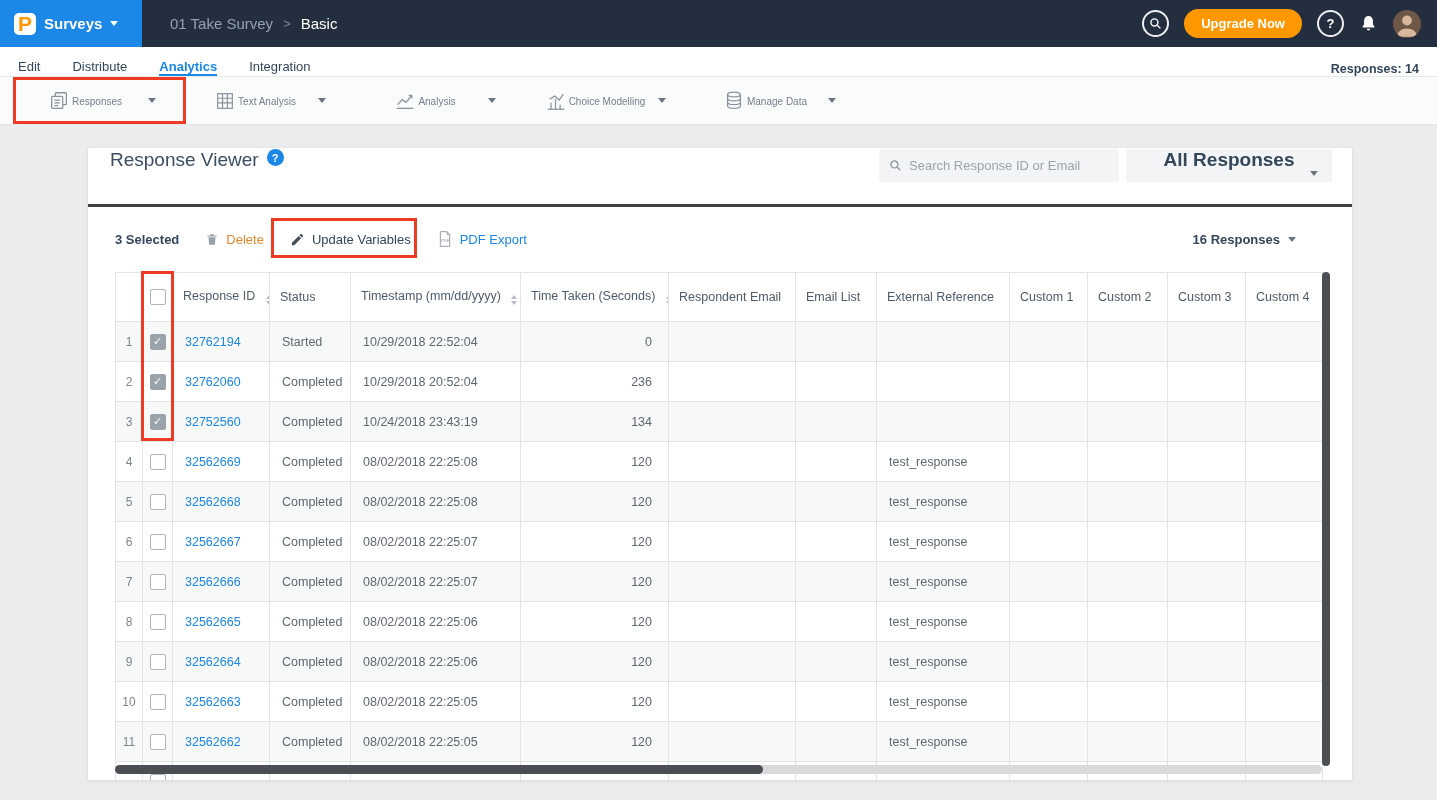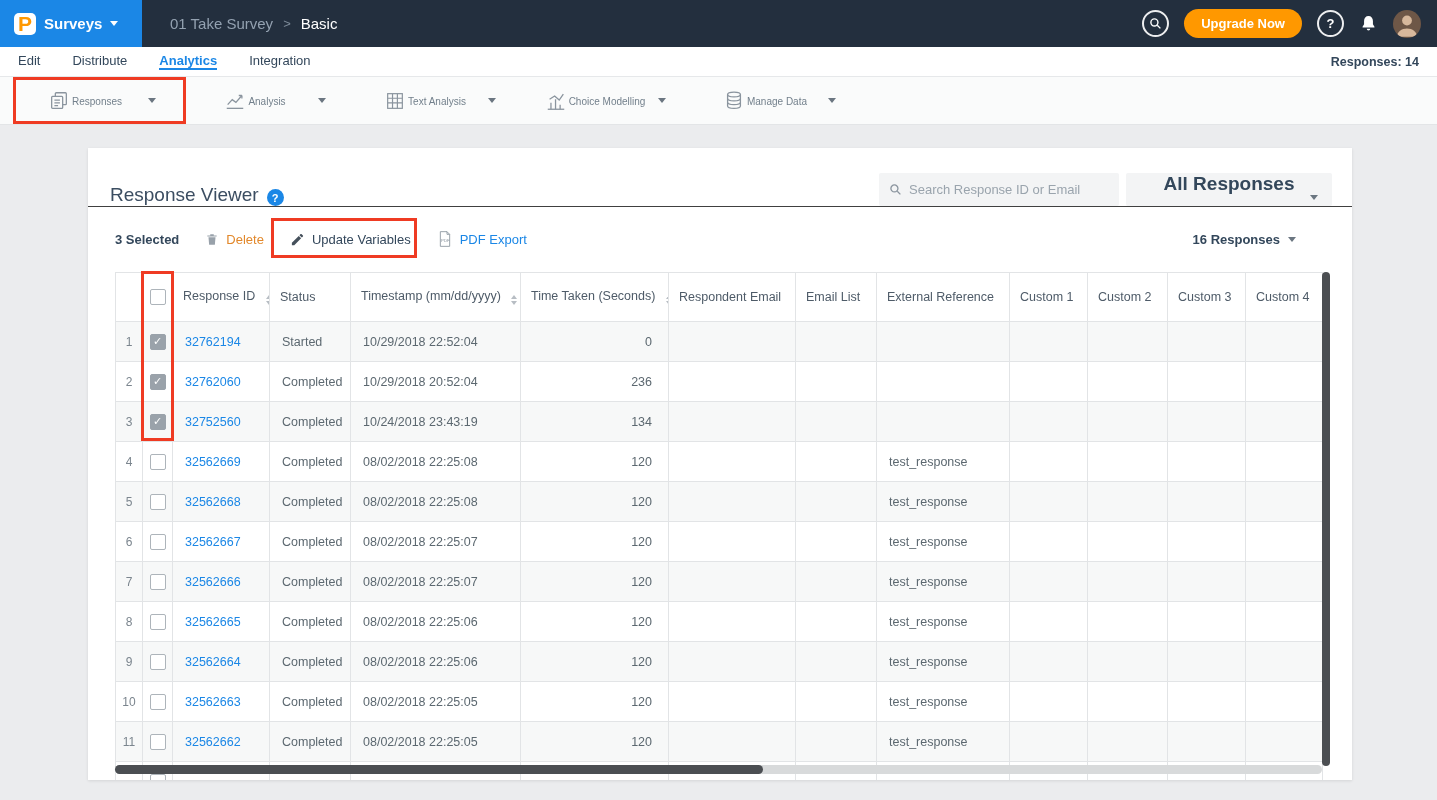--- a/index.html
+++ b/index.html
@@ -21,37 +21,37 @@
   .crumb.dim{color:#93a1b0;cursor:pointer;}
   .crumb-sep{color:#7c8a98;font-size:13px;}
   .crumb.cur{color:#fff;}
   .top-actions{margin-left:auto;display:flex;align-items:center;gap:15px;padding-right:16px;}
   .circle-btn{width:27px;height:27px;border:2px solid rgba(255,255,255,.92);border-radius:50%;display:flex;align-items:center;justify-content:center;color:#fff;font-size:13px;font-weight:600;cursor:pointer;}
   .upgrade{background:var(--orange);color:#fff;border:none;border-radius:16px;height:29px;padding:0 17px;font-size:13px;font-weight:600;cursor:pointer;}
   .bell{display:flex;align-items:center;cursor:pointer;}
   .avatar{width:28px;height:28px;border-radius:50%;overflow:hidden;cursor:pointer;}
 
   
-  #navbar{position:absolute;left:0;top:47px;width:1437px;height:30px;background:#fff;border-bottom:1px solid #e6e8ea;display:flex;align-items:center;padding:0 18px;gap:32px;z-index:9;}
+  #navbar{position:absolute;left:0;top:47px;width:1437px;height:30px;background:#fff;border-bottom:1px solid #e6e8ea;display:flex;align-items:flex-end;padding:0 18px;gap:32px;z-index:9;}
   .nav-item{display:flex;align-items:center;font-size:13px;color:#33475b;cursor:pointer;border-bottom:2px solid transparent;}
   .nav-item.active{color:var(--accent);border-bottom-color:var(--accent);font-weight:600;}
   .nav-count{margin-left:auto;display:flex;align-items:center;font-size:12.5px;font-weight:600;color:#33475b;}
 
   
   #toolbar{position:absolute;left:0;top:77px;width:1437px;height:48px;background:#fafbfb;border-bottom:1px solid #e3e5e7;display:flex;z-index:8;}
   .tgroup{width:170px;height:48px;position:relative;display:flex;align-items:center;justify-content:center;cursor:pointer;}
   .tg-col{display:flex;flex-direction:row;align-items:center;gap:2px;}
   .tg-label{font-size:10px;color:#73808c;}
   .tgroup .caret{position:absolute;right:14px;top:21px;}
 
   
   #content{position:absolute;left:0;top:125px;width:1437px;height:675px;background:#ebecee;}
   #card{position:absolute;left:88px;top:23px;width:1264px;height:632px;background:#fff;box-shadow:0 1px 3px rgba(0,0,0,.1);overflow:hidden;}
 
-  .card-head{position:absolute;left:0;top:0;width:100%;height:59px;border-bottom:1px solid #404040;display:flex;align-items:flex-end;padding:1px 20px 0 22px;}
+  .card-head{position:absolute;left:0;top:0;width:100%;height:59px;border-bottom:3px solid #404040;display:flex;align-items:flex-start;padding:1px 20px 0 22px;}
   .card-head h1{font-size:19px;font-weight:500;color:#3b4d61;}
   .help-badge{width:17px;height:17px;border-radius:50%;background:var(--accent);color:#fff;font-size:11px;font-weight:bold;display:flex;align-items:center;justify-content:center;margin-left:8px;cursor:pointer;}
   .search-box{margin-left:auto;width:240px;height:33px;background:#f3f4f5;border-radius:2px;display:flex;align-items:center;padding:0 10px;gap:7px;}
   .search-box input{flex:1;border:none;outline:none;background:transparent;font-size:13px;color:#7f1d1d;}
   .search-box input::placeholder{color:#9aa4ad;}
   .filter-dd{margin-left:7px;width:206px;height:33px;background:#f3f4f5;border-radius:2px;display:flex;align-items:center;padding:0 14px;font-size:19px;font-weight:600;color:#33475b;cursor:pointer;flex-direction:column;}
   .filter-dd .caret{margin-left:auto;}
 
   .action-row{position:absolute;left:0;top:70px;width:100%;height:42px;display:flex;align-items:center;padding:0 56px 0 27px;}
   .selected{font-size:13px;font-weight:bold;color:#33475b;margin-right:26px;}
@@ -153,39 +153,39 @@
               <path d="M7 11h6M7 14h6M7 17h4"></path>
             </svg>
         </span>
         <span class="tg-label">Responses</span>
       </div>
       <span class="caret"></span>
     </div>
     <div class="tgroup">
       <div class="tg-col">
         <span>
+          <svg width="22" height="22" viewBox="0 0 24 24" fill="none" stroke="#8a949e" stroke-width="1.3">
+              <rect x="4" y="4" width="16" height="16"></rect>
+              <path d="M4 9h16M4 14h16M9.3 4v16M14.6 4v16"></path>
+            </svg>
+        </span>
+        <span class="tg-label">Text Analysis</span>
+      </div>
+      <span class="caret"></span>
+    </div>
+    <div class="tgroup">
+      <div class="tg-col">
+        <span>
           <svg width="22" height="22" viewBox="0 0 24 24" fill="none" stroke="#8a949e" stroke-width="1.4">
               <path d="M3 20h18"></path>
               <polyline points="4,16 9,10.5 13,13.5 19.5,6"></polyline>
               <path d="M19.5 6h-3.4M19.5 6v3.4"></path>
             </svg>
         </span>
         <span class="tg-label">Analysis</span>
-      </div>
-      <span class="caret"></span>
-    </div>
-    <div class="tgroup">
-      <div class="tg-col">
-        <span>
-          <svg width="22" height="22" viewBox="0 0 24 24" fill="none" stroke="#8a949e" stroke-width="1.3">
-              <rect x="4" y="4" width="16" height="16"></rect>
-              <path d="M4 9h16M4 14h16M9.3 4v16M14.6 4v16"></path>
-            </svg>
-        </span>
-        <span class="tg-label">Text Analysis</span>
       </div>
       <span class="caret"></span>
     </div>
     <div class="tgroup">
       <div class="tg-col">
         <span>
           <svg width="22" height="22" viewBox="0 0 24 24" fill="none" stroke="#8a949e" stroke-width="1.4">
               <path d="M3 21h18"></path>
               <path d="M6.5 21v-7M11.5 21v-11M16.5 21v-5"></path>
               <polyline points="5,10 10.5,6.5 15.5,11 20,4.5"></polyline>

